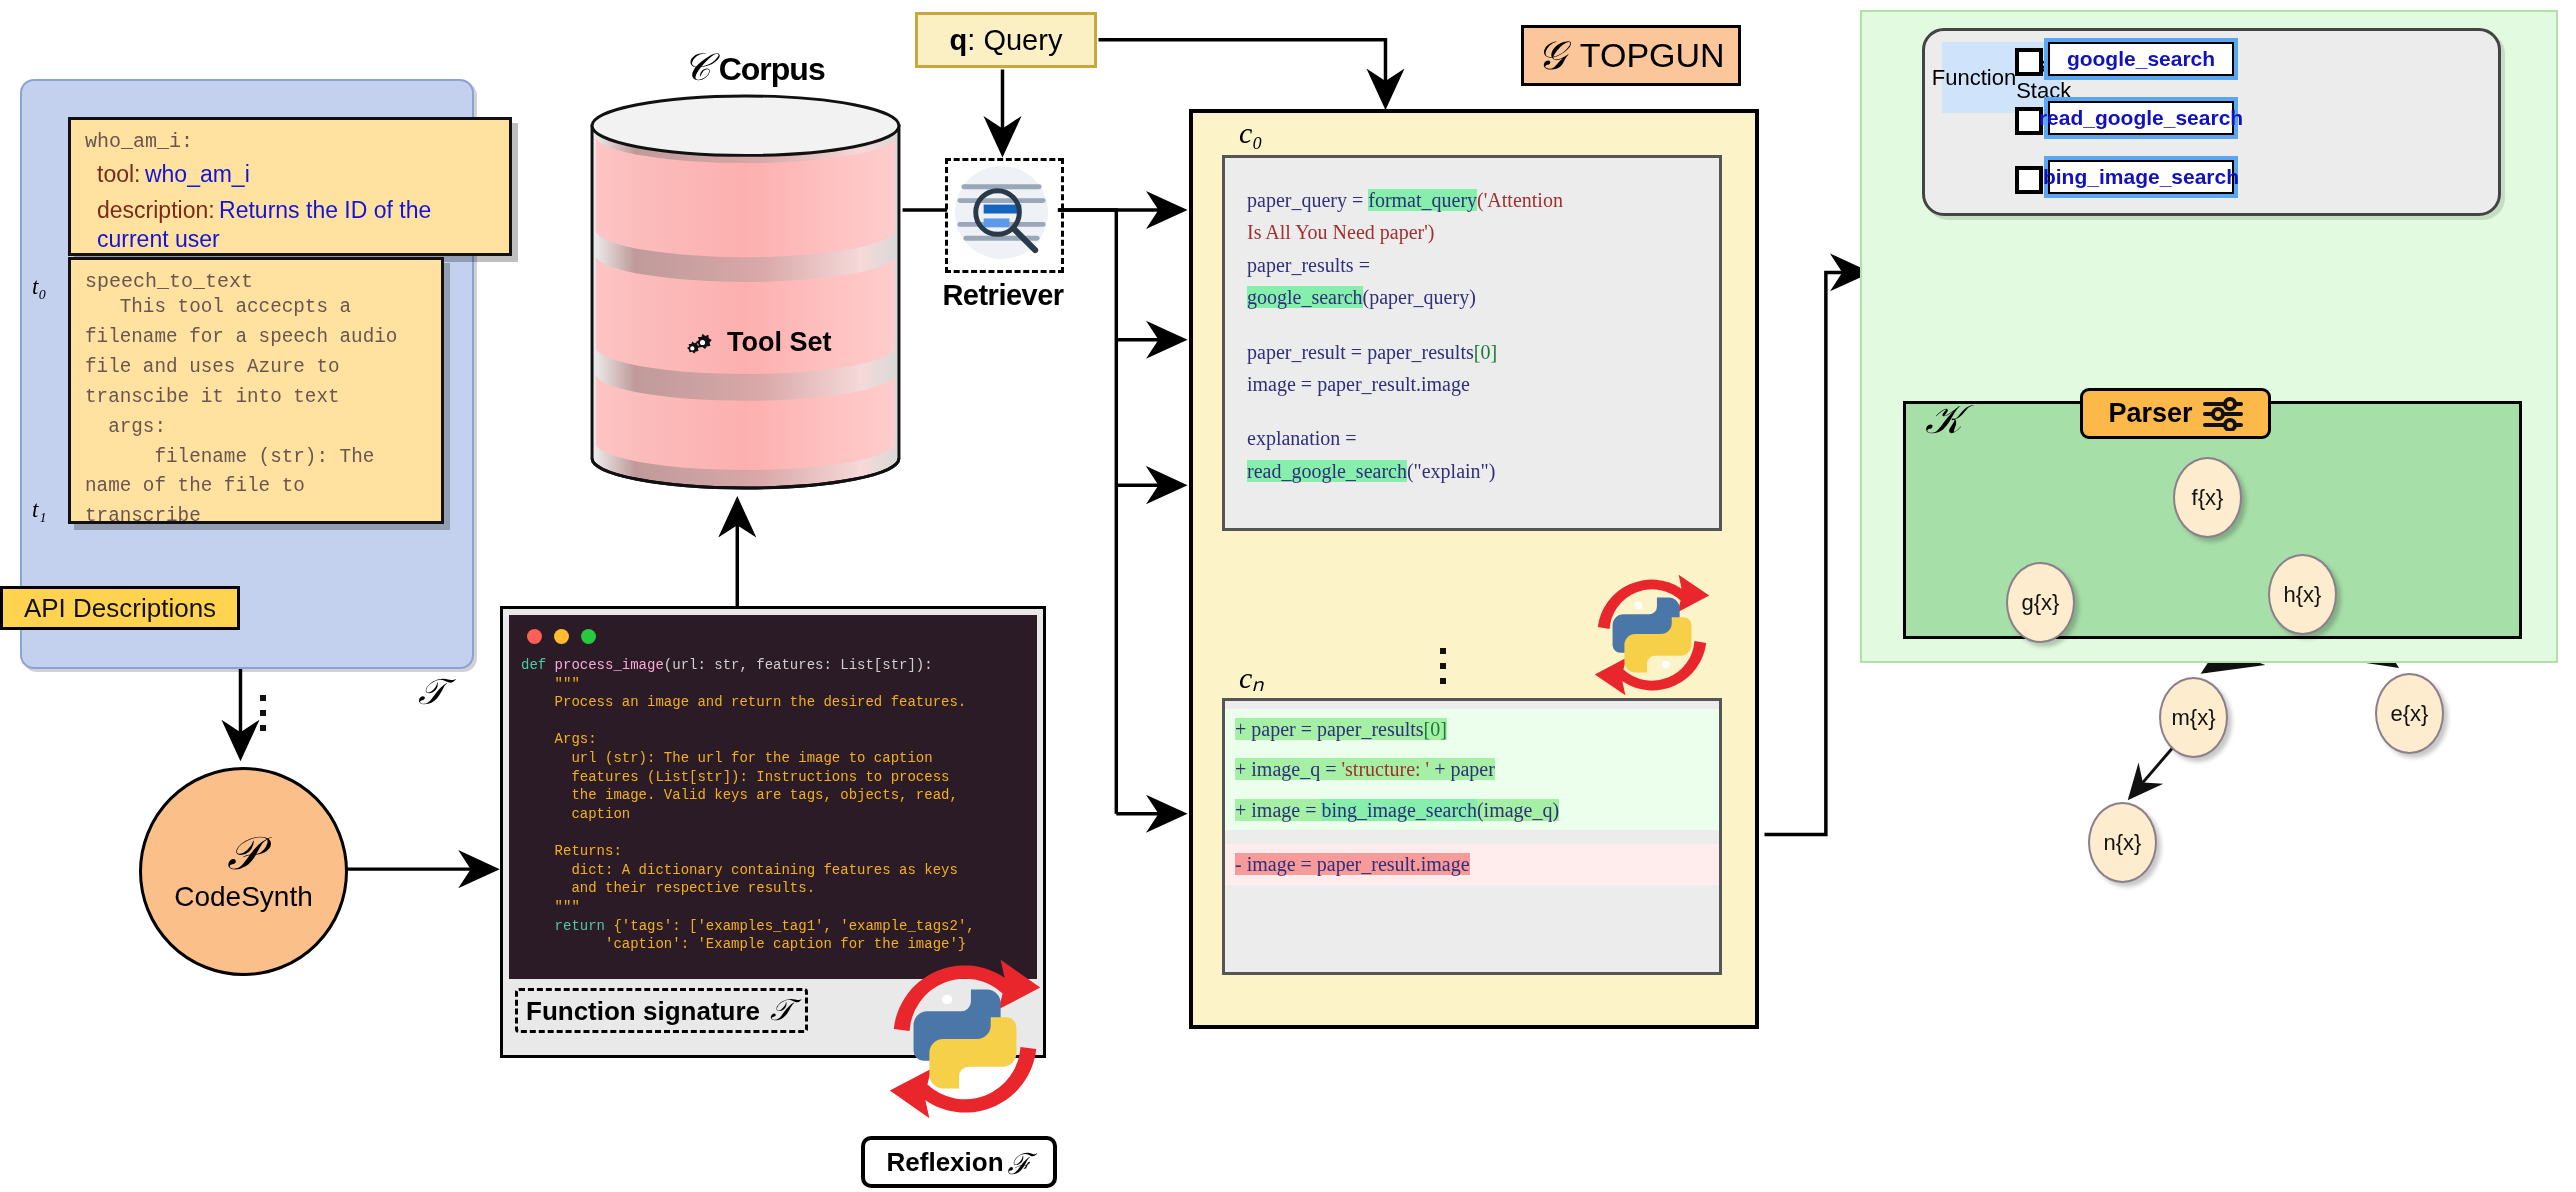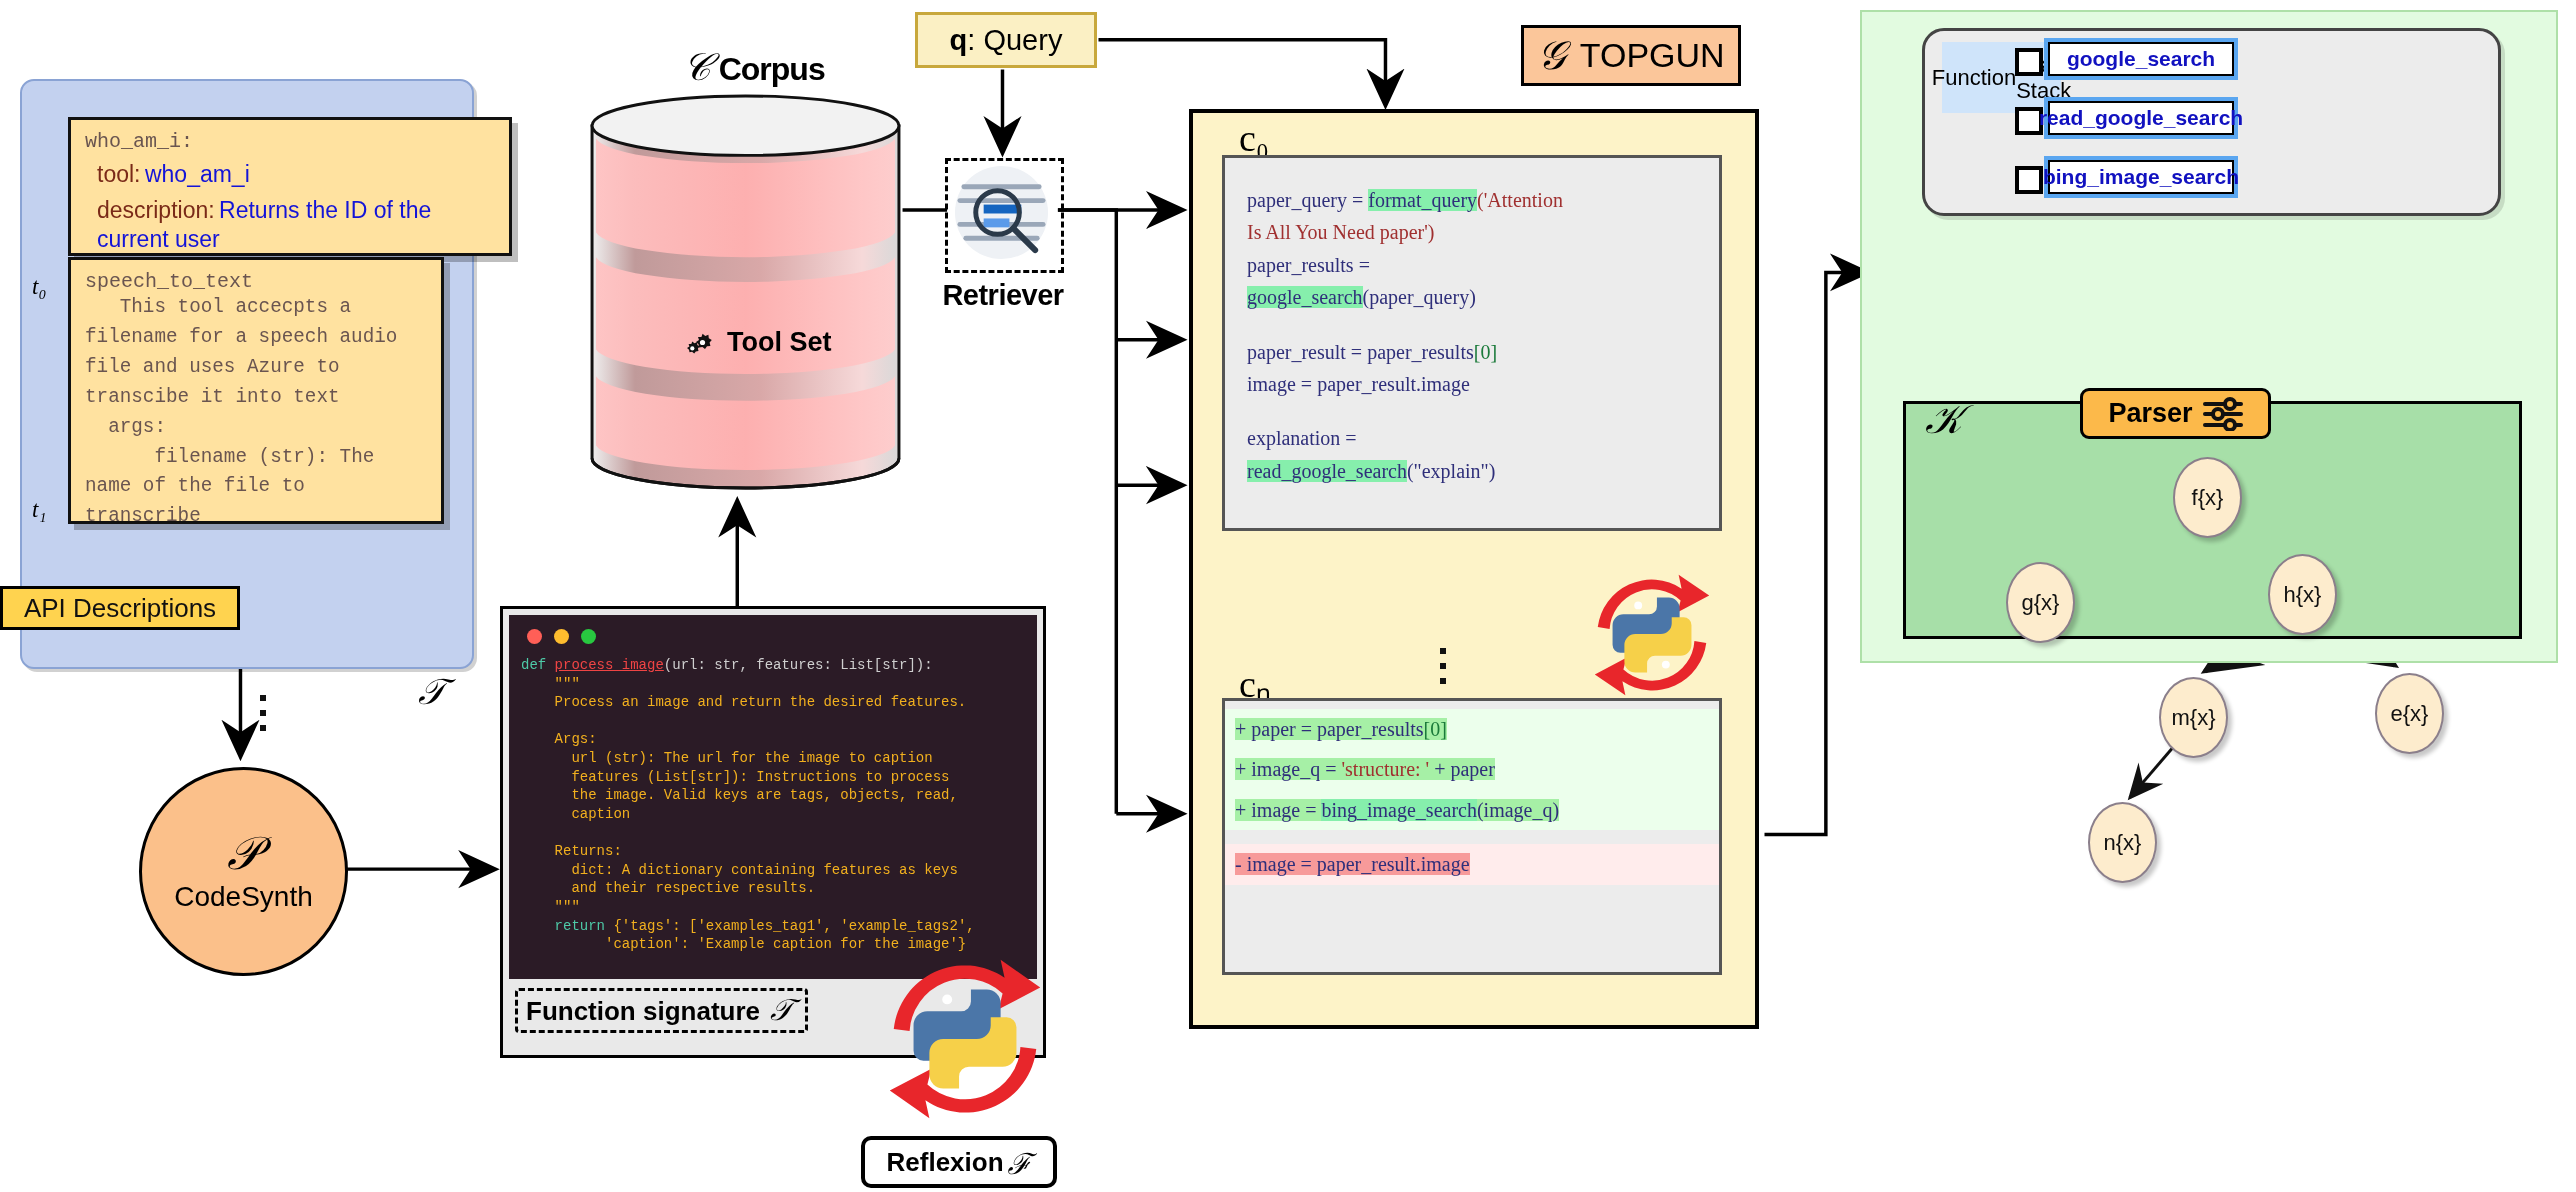--- a/index.html
+++ b/index.html
@@ -42,21 +42,21 @@
   #codesynth .lbl{font-size:28px;margin-top:4px;}
 
   
   #editor-frame{left:500px;top:606px;width:546px;height:452px;
     background:#e9e9e9;border:3px solid #000;box-sizing:border-box;padding:6px;}
   #editor{width:100%;height:364px;background:#2b1b26;box-sizing:border-box;padding:10px 12px;}
   .dots{display:flex;gap:12px;margin:4px 0 12px 6px;}
   .dots i{width:15px;height:15px;border-radius:50%;display:block;}
   #editor pre{margin:0;font-family:"Liberation Mono",monospace;font-size:14px;
     line-height:1.33;color:#f2b01e;white-space:pre;}
-  .kw{color:#4ec9a7;} .fn{color:#ef4444;text-decoration:underline;} .pun{color:#cfcfcf;text-align:right;}
+  .kw{color:#4ec9a7;} .fn{color:#f9a8d4;} .pun{color:#cfcfcf;text-align:right;}
   #fn-sig{height:63px;display:flex;align-items:center;padding-left:6px;}
   #fn-sig .bx{border:3px dashed #000;border-radius:4px;padding:2px 12px 2px 8px;
     display:flex;align-items:baseline;gap:10px;}
   #fn-sig b{font-size:26px;} #fn-sig span.sym{font-family:"Liberation Serif",serif;
     font-style:italic;font-size:30px;}
   #reflexion-badge{left:861px;top:1136px;width:188px;height:44px;
     border:4px solid #000;border-radius:10px;background:#fff;
     display:flex;align-items:center;justify-content:center;gap:4px;}
   #reflexion-badge b{font-size:26px;}
   #reflexion-badge .sym{font-family:"Liberation Serif",serif;font-style:italic;font-size:29px;}
@@ -79,21 +79,21 @@
     font-size:29px;font-weight:bold;letter-spacing:-0.5px;}
 
   
   #topgun-panel{left:1189px;top:109px;width:570px;height:920px;
     background:#fdf3c8;border:4px solid #000;box-sizing:border-box;}
   #topgun-badge{left:1521px;top:25px;width:220px;height:61px;background:#fbc69a;
     border:3px solid #000;box-sizing:border-box;display:flex;align-items:center;
     justify-content:center;gap:14px;}
   #topgun-badge .sym{font-family:"Liberation Serif",serif;font-style:italic;font-size:40px;}
   #topgun-badge b{font-size:34px;font-weight:normal;}
-  .c-sym{position:absolute;font-family:"Liberation Serif",serif;font-size:38px;}
+  .c-sym{position:absolute;font-family:"Liberation Serif",serif;font-style:italic;font-size:30px;}
   #c0-sym{left:1239px;top:116px;}
   #cn-sym{left:1239px;top:656px;}
   #c0-block{left:1222px;top:155px;width:500px;height:376px;background:#ececec;
     border:3px solid #555;box-sizing:border-box;padding:26px 22px;}
   #cn-block{left:1222px;top:698px;width:500px;height:277px;background:#ececec;
     border:3px solid #555;box-sizing:border-box;padding:8px 0;}
   .code-line{font-family:"Liberation Serif",serif;font-size:20px;color:#2f2f7a;
     line-height:1.62;white-space:pre;}
   .hl{background:#86efac;}
   .str{color:#a03030;}

